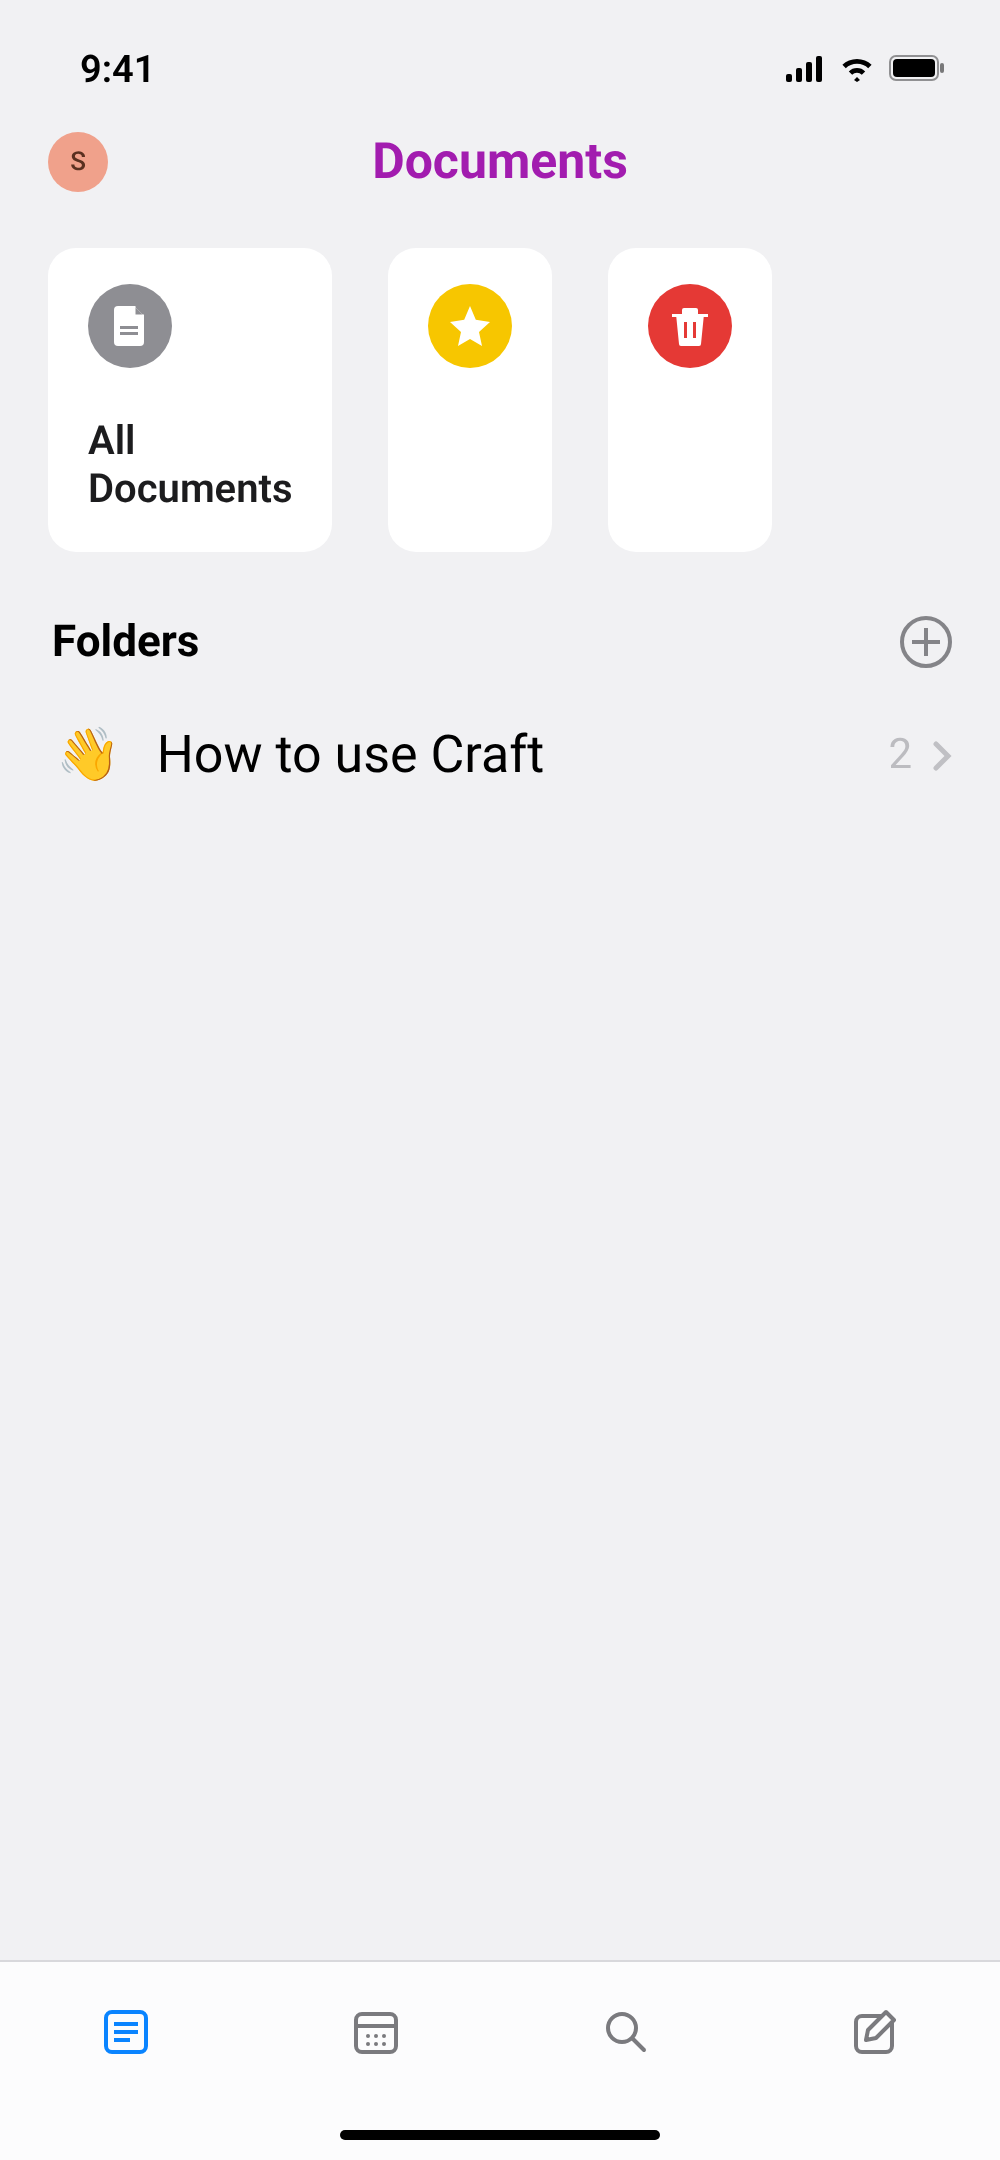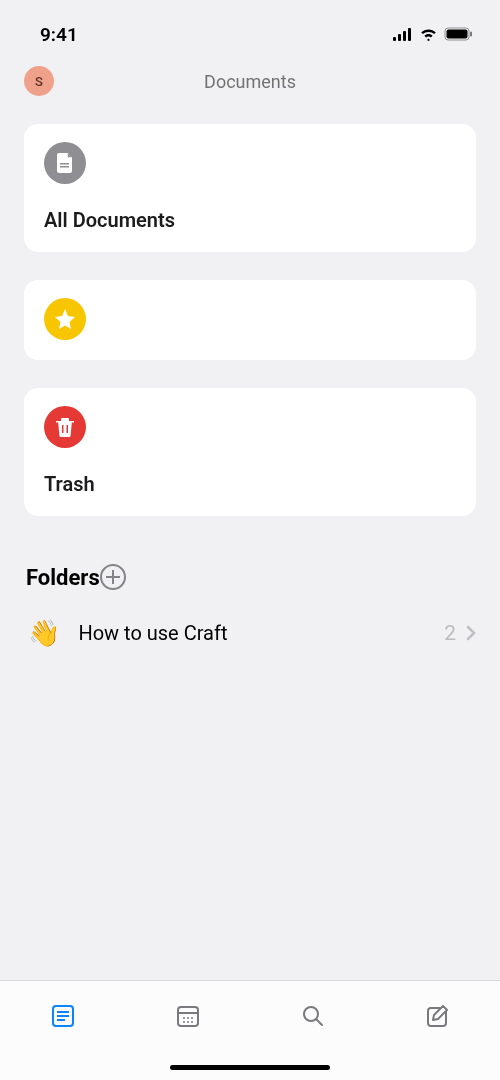--- a/index.html
+++ b/index.html
@@ -47,27 +47,27 @@
       align-items: center;
       justify-content: center;
       font-size: 13px;
       font-weight: 500;
       color: #5a3020;
     }
     .page-title {
       position: absolute;
       left: 50%;
       transform: translateX(-50%);
-      font-size: 18px;
-      font-weight: 400;
-      color: #737373;
+      font-size: 25px;
+      font-weight: 700;
+      color: #a21caf;
     }
     .grid {
       display: grid;
-      grid-template-columns: 1fr;
+      grid-template-columns: 1fr 1fr 1fr 1fr;
       gap: 28px;
       padding: 0 24px;
     }
     .card {
       background: #fff;
       border-radius: 14px;
       padding: 18px 20px 20px 20px;
       display: flex;
       flex-direction: column;
       gap: 24px;
@@ -85,23 +85,23 @@
     .card-icon.yellow { background: #f7c600; }
     .card-icon.blue { background: #0a84ff; }
     .card-icon.red { background: #e53935; }
     .card-label {
       font-size: 20px;
       font-weight: 600;
       color: #1c1c1e;
     }
     .section-header {
       display: flex;
+      justify-content: space-between;
       align-items: center;
       padding: 32px 24px 16px 26px;
-      margin-top: 16px;
     }
     .section-title {
       font-size: 22px;
       font-weight: 700;
       color: #000;
     }
     .add-folder {
       width: 26px;
       height: 26px;
       border-radius: 50%;
@@ -120,21 +120,21 @@
       align-items: center;
       padding: 12px 24px 12px 28px;
       cursor: pointer;
     }
     .folder-emoji {
       font-size: 26px;
       margin-right: 18px;
     }
     .folder-name {
       flex: 1;
-      font-size: 20px;
+      font-size: 26px;
       font-weight: 400;
       color: #000;
     }
     .folder-count {
       font-size: 21px;
       color: #bcbcc0;
       margin-right: 10px;
     }
     .chevron {
       color: #c0c0c4;
@@ -222,21 +222,20 @@
 
 
   <div class="card">
     <div class="card-icon red">
       <svg width="20" height="22" viewBox="0 0 20 22" fill="#fff">
           <path d="M3 5h14l-1.5 15a1 1 0 0 1-1 1h-9a1 1 0 0 1-1-1L3 5zm4-3h6a1 1 0 0 1 1 1v2H6V3a1 1 0 0 1 1-1zM1 5h18v1.5H1z"></path>
           <rect x="7" y="9" width="1.5" height="8" fill="#e53935"></rect>
           <rect x="11.5" y="9" width="1.5" height="8" fill="#e53935"></rect>
         </svg>
     </div>
-    <div class="card-label">Trash</div>
   </div>
 </div>
 
 <div class="section-header">
   <div class="section-title">Folders</div>
   <div class="add-folder">
     <svg width="14" height="14" viewBox="0 0 14 14">
         <rect x="6" y="0" width="2" height="14" fill="#848488"></rect>
         <rect x="0" y="6" width="14" height="2" fill="#848488"></rect>
       </svg>

